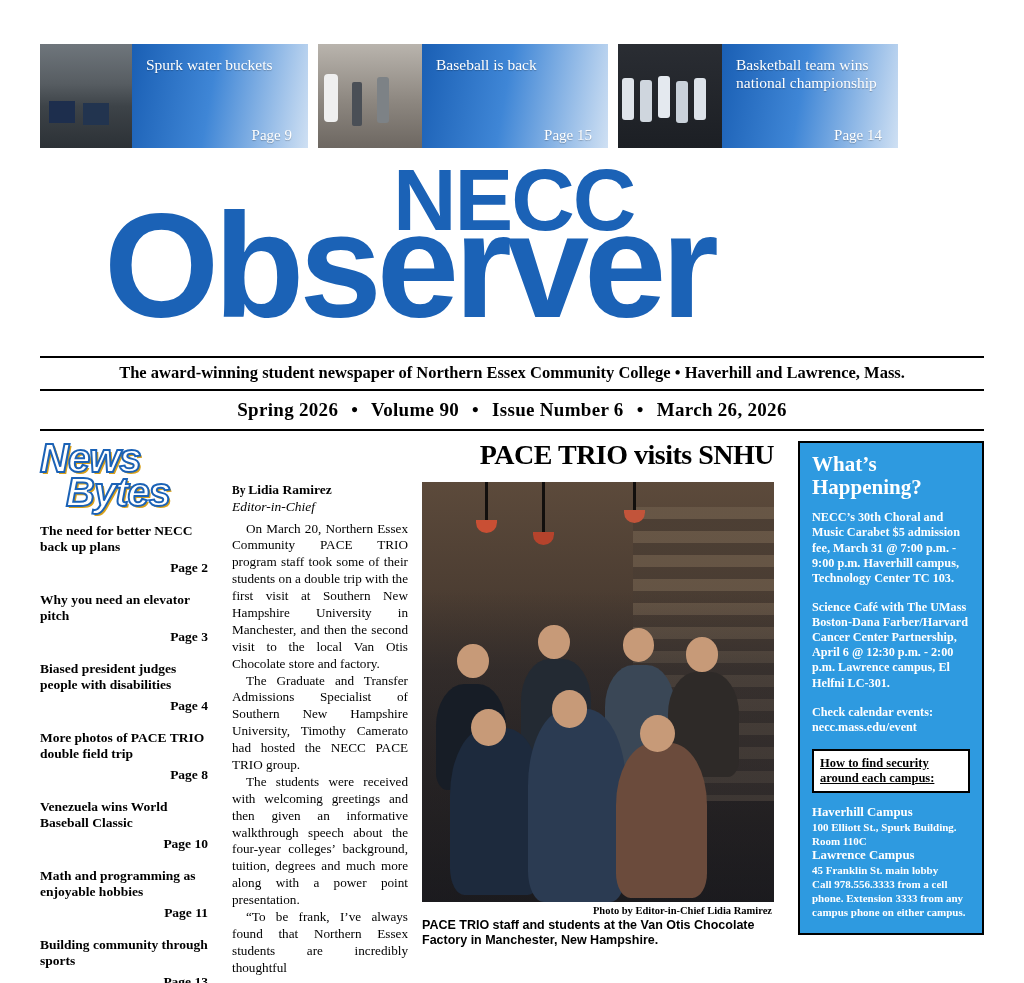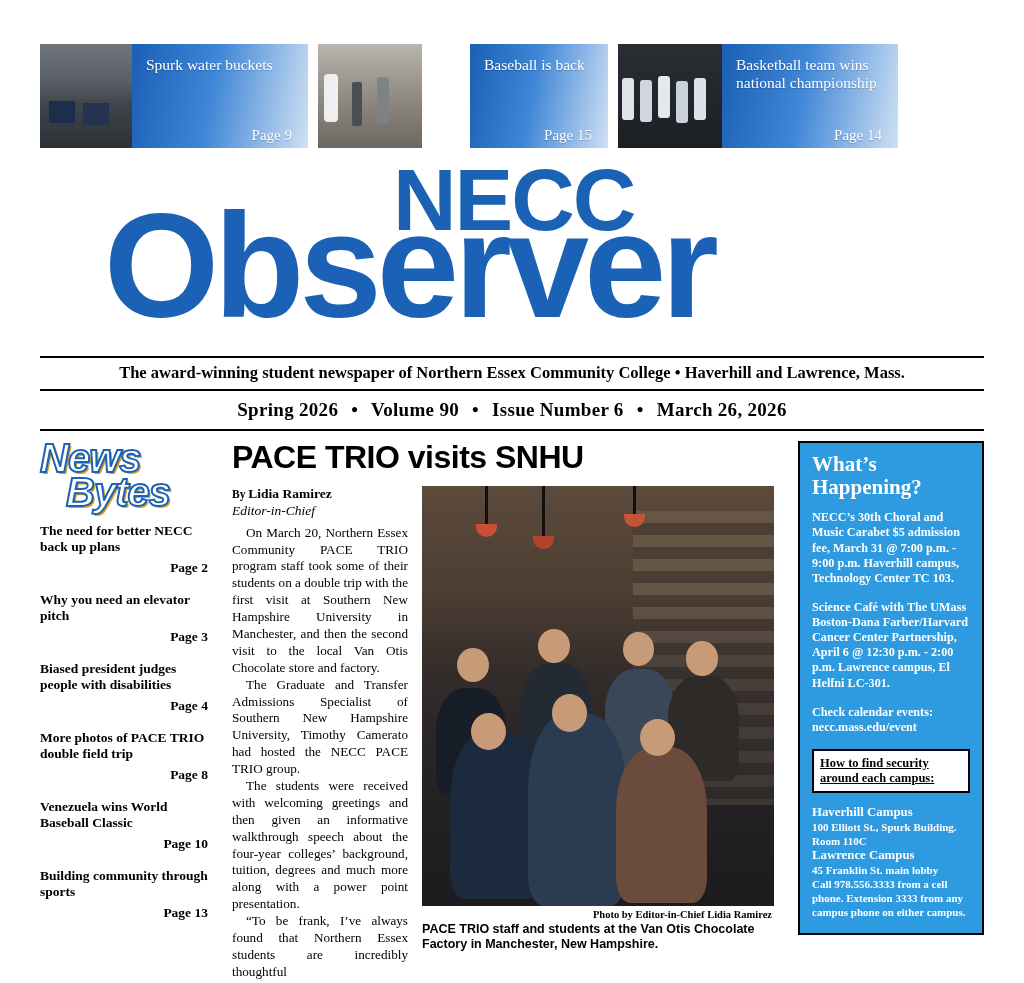--- a/index.html
+++ b/index.html
@@ -64,21 +64,21 @@
   }
   .teaser-page {
     position: absolute;
     right: 16px;
     bottom: 4px;
     font-size: 15px;
     color: #ffffff;
     text-shadow: 0 1px 1px rgba(0,0,0,0.25);
   }
   .teaser.t1 { width: 268px; }
-  .teaser.t2 { width: 290px; gap: 48px; }
+  .teaser.t2 { width: 290px; }
   .teaser.t3 { width: 280px; }
 
   
   .ph-hall {
     background:
       linear-gradient(180deg,#6f767c 0%,#575d62 38%,#3d4348 60%,#2c3136 100%);
   }
   .ph-hall::after {
     content: "";
     position: absolute;
@@ -217,25 +217,25 @@
   }
 
   
   .col-story {
     flex: 1 1 auto;
     padding: 0 12px 0 12px;
     box-sizing: border-box;
     min-width: 0;
   }
   .headline {
-    font-family: Liberation Sans, sans-serif;
-    font-weight: bold;
-    font-size: 32px;
+    font-family: Liberation Serif, serif;
+    font-weight: bold;
+    font-size: 28px;
     line-height: 1.02;
-    text-align: left;
+    text-align: right;
     margin: 0 0 12px 0;
     letter-spacing: -0.5px;
   }
   .story-split {
     display: flex;
     gap: 14px;
   }
   .story-col {
     width: 176px;
     flex: 0 0 176px;
@@ -463,20 +463,24 @@
         <div class="nb-head">Biased president judges people with disabilities</div>
         <div class="nb-page">Page 4</div>
       </div>
       <div class="nb-item">
         <div class="nb-head">More photos of PACE TRIO double field trip</div>
         <div class="nb-page">Page 8</div>
       </div>
       <div class="nb-item">
         <div class="nb-head">Venezuela wins World Baseball Classic</div>
         <div class="nb-page">Page 10</div>
+      </div>
+      <div class="nb-item">
+        <div class="nb-head">Math and programming as enjoyable hobbies</div>
+        <div class="nb-page">Page 11</div>
       </div>
       <div class="nb-item">
         <div class="nb-head">Building community through sports</div>
         <div class="nb-page">Page 13</div>
       </div>
     </div>
 
     <div class="col-story">
       <h1 class="headline">PACE TRIO visits SNHU</h1>
 

